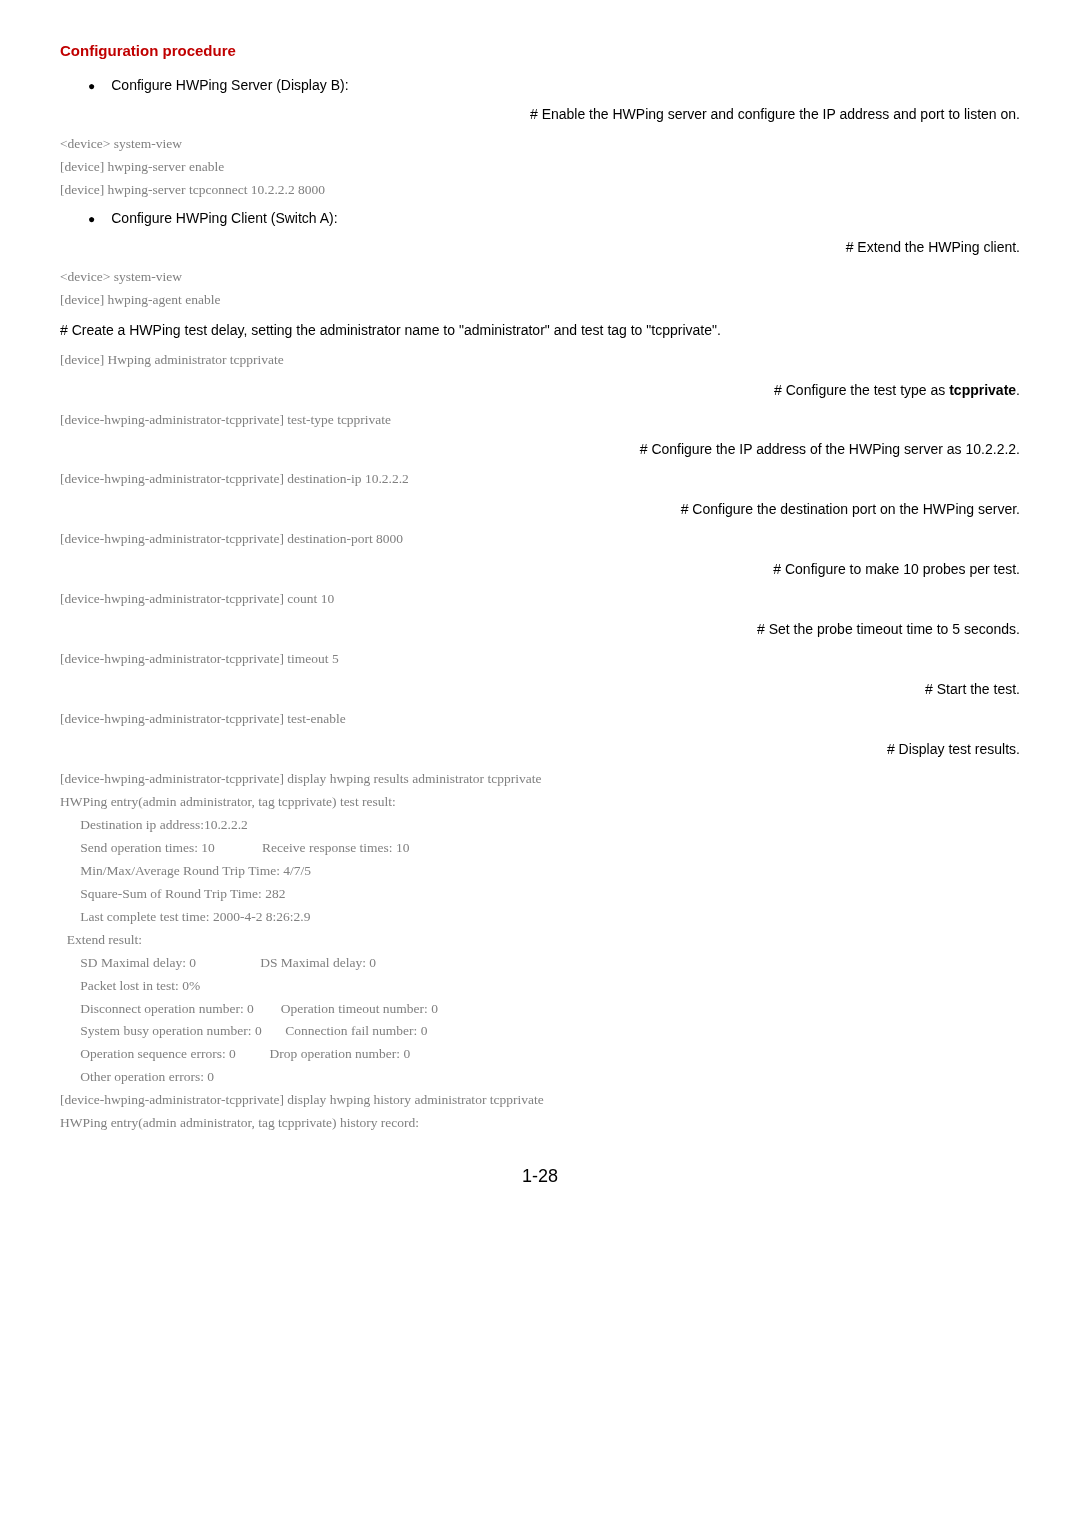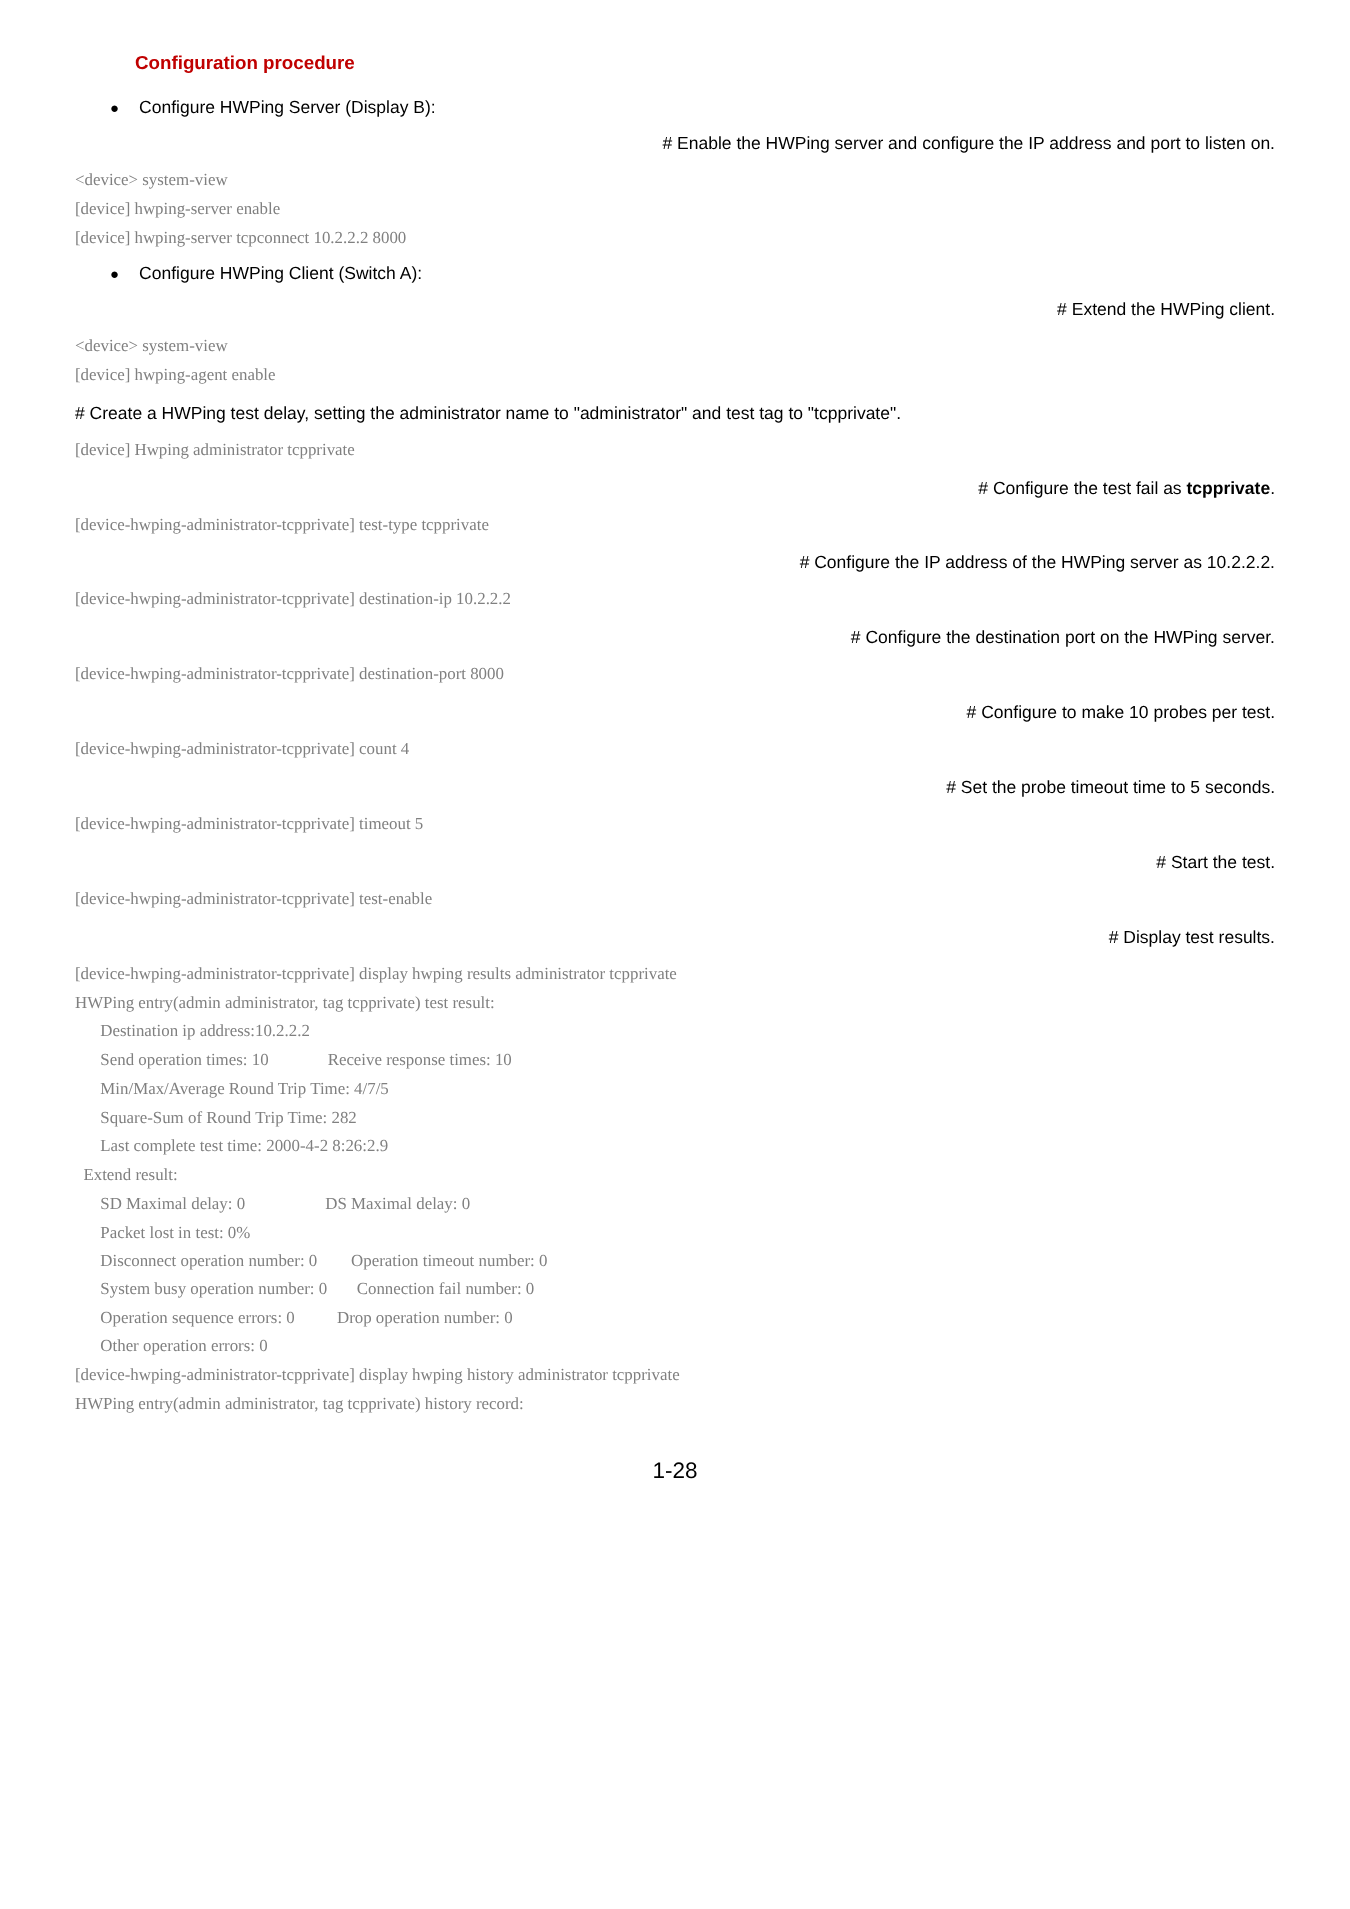--- a/index.html
+++ b/index.html
@@ -11,21 +11,20 @@
     background: #fff;
     margin: 0;
     padding: 40px 60px;
     width: 1080px;
   }
   .section-heading {
     color: #c00000;
     font-weight: bold;
     font-size: 15px;
     margin-bottom: 12px;
-    margin-left: 48px;
   }
   .bullet-row {
     display: flex;
     align-items: baseline;
     margin: 6px 0 6px 28px;
   }
   .bullet-dot {
     font-size: 12px;
     margin-right: 16px;
     line-height: 1.6;
@@ -73,32 +72,32 @@
 </div>
 
 <div class="step-text"># Extend the HWPing client.</div>
 <div class="code-block">&lt;device&gt; system-view
 [device] hwping-agent enable</div>
 
 <div class="step-text justify"># Create a HWPing test delay, setting the administrator name to "administrator" and test tag to "tcpprivate".</div>
 <div class="code-block">[device] Hwping administrator tcpprivate</div>
 
 <div class="step-text">
-  <span># Configure the test fail as </span><span class="b">tcpprivate</span><span>.</span>
+  <span># Configure the test type as </span><span class="b">tcpprivate</span><span>.</span>
 </div>
 <div class="code-block">[device-hwping-administrator-tcpprivate] test-type tcpprivate</div>
 
 <div class="step-text"># Configure the IP address of the HWPing server as 10.2.2.2.</div>
 <div class="code-block">[device-hwping-administrator-tcpprivate] destination-ip 10.2.2.2</div>
 
 <div class="step-text"># Configure the destination port on the HWPing server.</div>
 <div class="code-block">[device-hwping-administrator-tcpprivate] destination-port 8000</div>
 
 <div class="step-text"># Configure to make 10 probes per test.</div>
-<div class="code-block">[device-hwping-administrator-tcpprivate] count 4</div>
+<div class="code-block">[device-hwping-administrator-tcpprivate] count 10</div>
 
 <div class="step-text"># Set the probe timeout time to 5 seconds.</div>
 <div class="code-block">[device-hwping-administrator-tcpprivate] timeout 5</div>
 
 <div class="step-text"># Start the test.</div>
 <div class="code-block">[device-hwping-administrator-tcpprivate] test-enable</div>
 
 <div class="step-text"># Display test results.</div>
 <div class="code-block">[device-hwping-administrator-tcpprivate] display hwping results administrator tcpprivate
 HWPing entry(admin administrator, tag tcpprivate) test result:

